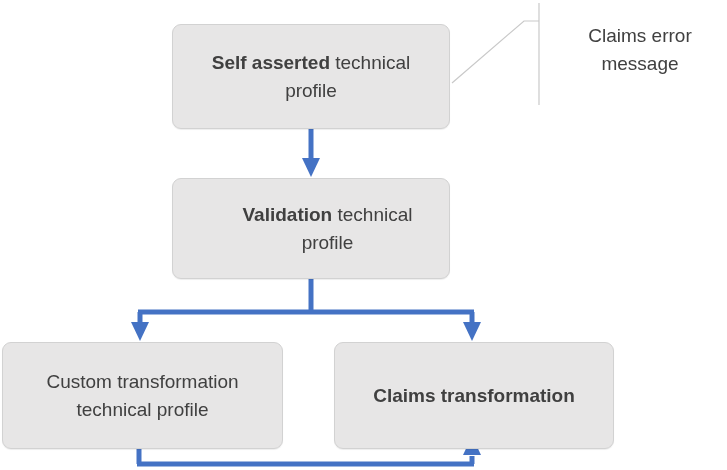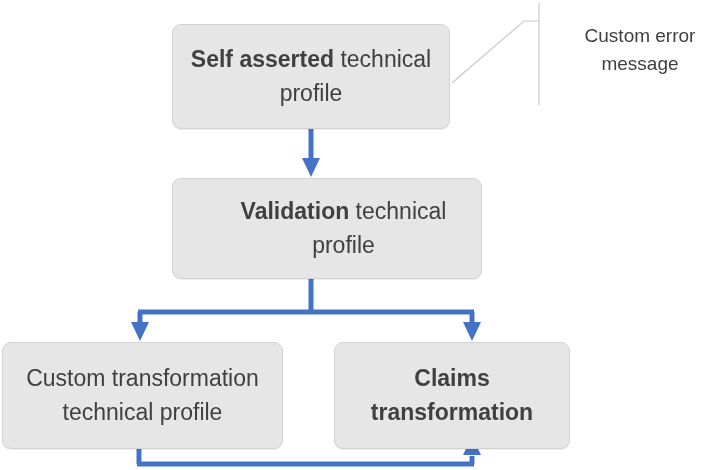--- a/index.html
+++ b/index.html
@@ -30,55 +30,55 @@
     position: absolute;
     box-sizing: border-box;
     background: #E7E6E6;
     border: 1px solid #D2D2D2;
     border-radius: 9px;
     display: flex;
     align-items: center;
     justify-content: center;
     text-align: center;
     color: #404040;
-    font-size: 23px;
+    font-size: 19px;
     line-height: 1.45;
     padding: 4px 14px;
     box-shadow: 0 1px 1px rgba(0,0,0,0.07);
   }
   .node-label {
     display: block;
     width: 100%;
   }
   .node-label .accent {
     font-weight: bold;
   }
   #node-self-asserted {
     left: 172px;
     top: 24px;
     width: 278px;
     height: 105px;
   }
   #node-validation {
     left: 172px;
     top: 178px;
-    width: 310px;
+    width: 278px;
     height: 101px;
     padding-left: 47px;
   }
   #node-claims-transformation-profile {
     left: 2px;
     top: 342px;
     width: 281px;
     height: 107px;
   }
   #node-claims-transformation {
     left: 334px;
     top: 342px;
-    width: 236px;
+    width: 280px;
     height: 107px;
   }
   #callout-error-message {
     position: absolute;
     left: 560px;
     top: 22px;
     width: 160px;
     color: #404040;
     font-size: 19px;
     line-height: 1.45;
@@ -128,15 +128,15 @@
   </div>
 
   <div class="node-box" id="node-claims-transformation-profile">
     <span class="node-label"><span class="accent"></span><span>Custom transformation technical profile</span></span>
   </div>
 
   <div class="node-box" id="node-claims-transformation">
     <span class="node-label"><span class="accent">Claims transformation</span><span></span></span>
   </div>
 
-  <div id="callout-error-message">Custom error message</div>
+  <div id="callout-error-message">Claims error message</div>
 
 </div>
 
 </body></html>

